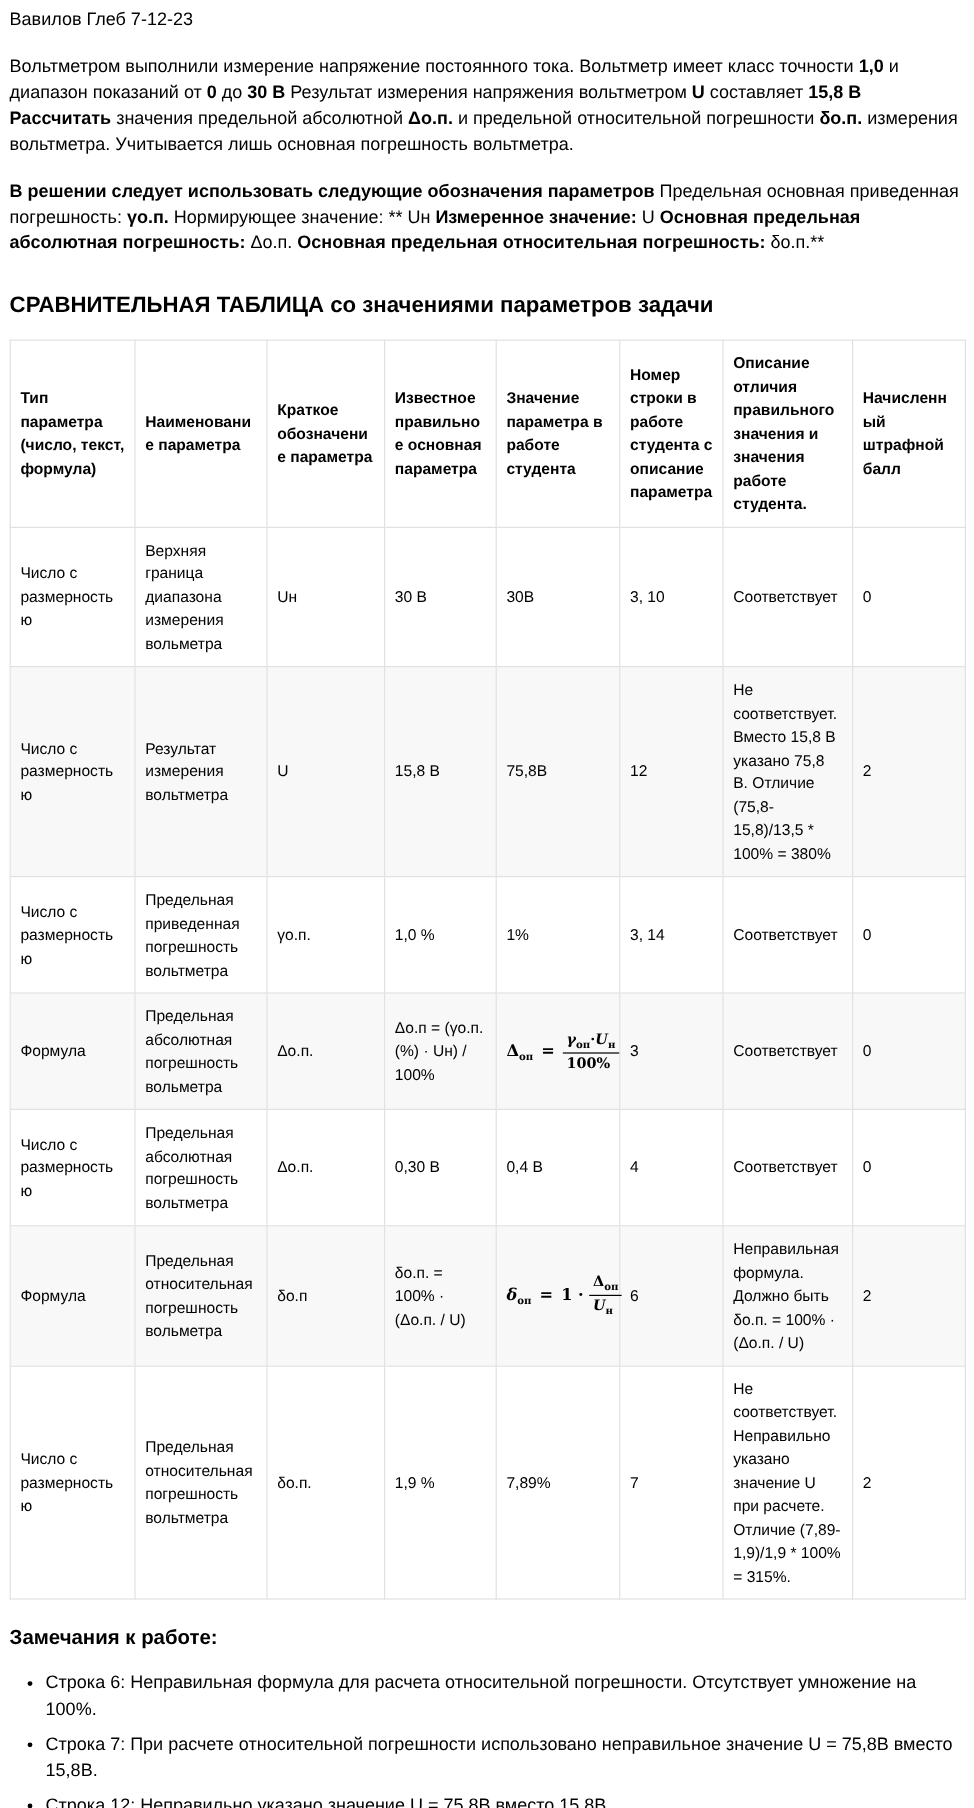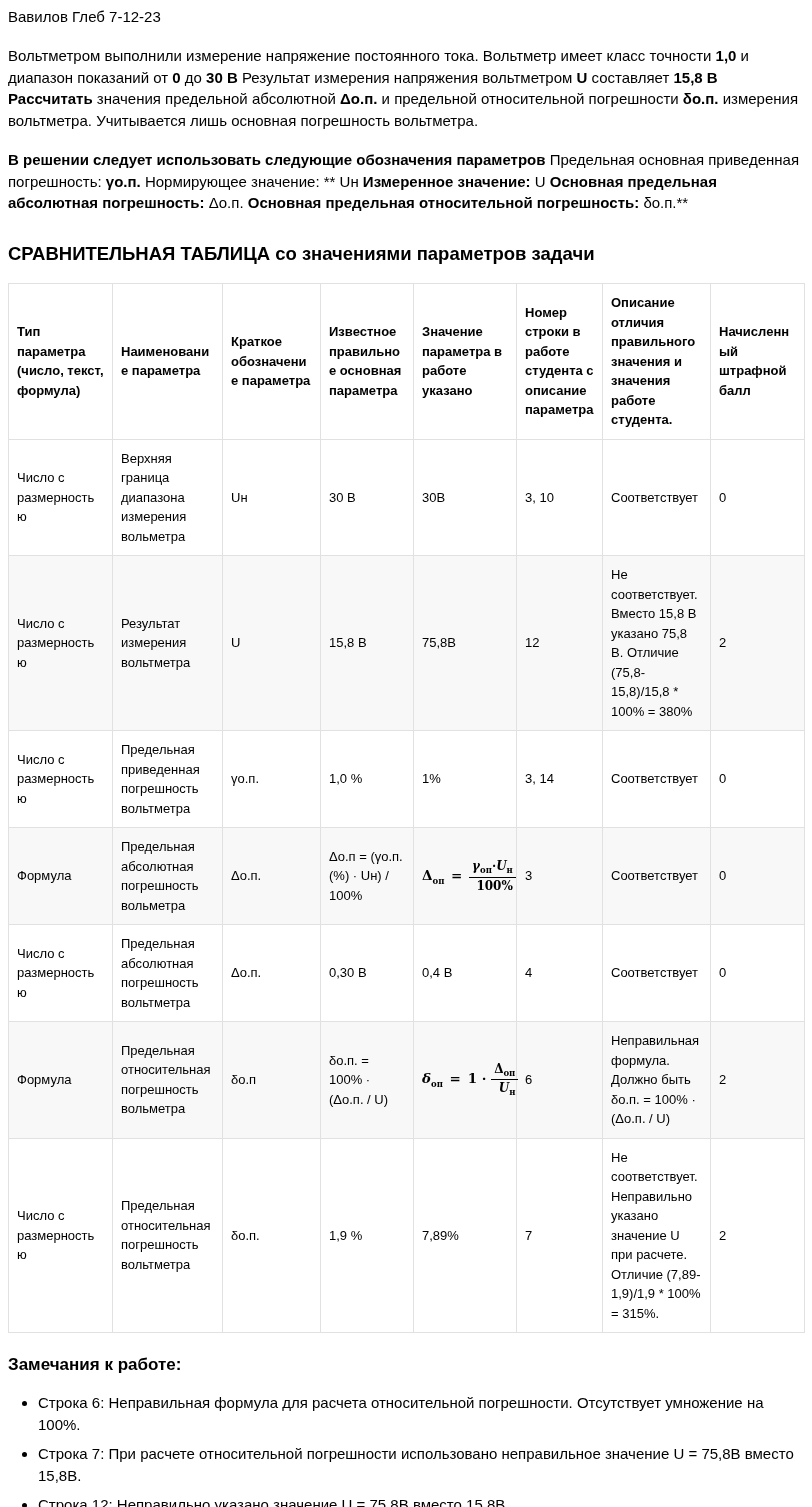--- a/index.html
+++ b/index.html
@@ -23,58 +23,58 @@
   }
   table.cmp th{font-weight:bold; background:#ffffff;}
   table.cmp tbody tr:nth-child(even){background:#f8f8f8;}
 
   
   .math{font-family:"DejaVu Serif", serif; font-weight:bold; font-size:13.5px; white-space:nowrap;}
   .math .sym{display:inline;}
   .math .it{font-style:italic;}
   .math sub{font-size:8.5px; font-style:normal;}
   .math .meq{padding:0 2px;}
-  .frac{display:inline-block; vertical-align:middle; text-align:right; font-size:12px; line-height:1.2;}
+  .frac{display:inline-block; vertical-align:middle; text-align:left; font-size:12px; line-height:1.2;}
   .fnum{display:block; border-bottom:1.4px solid #000; padding:0 3px 1px 3px;}
   .fden{display:block; padding:1px 3px 0 3px;}
 
   ul.remarks{margin:0 0 20px 0; padding:0 0 0 30px;}
   ul.remarks li{margin:6px 0; line-height:1.5;}
 </style>
 </head>
 <body>
 
 <div class="page">
 
   <p class="author-line">Вавилов Глеб 7-12-23</p>
 
   <p class="body-par"><span>Вольтметром выполнили измерение напряжение постоянного тока. Вольтметр имеет класс точности </span><b>1,0</b><span> и диапазон показаний от </span><b>0</b><span> до </span><b>30 В</b><span> Результат измерения напряжения вольтметром </span><b>U</b><span> составляет </span><b>15,8 В Рассчитать</b><span> значения предельной абсолютной </span><b>Δо.п.</b><span> и предельной относительной погрешности </span><b>δо.п.</b><span> измерения вольтметра. Учитывается лишь основная погрешность вольтметра.</span></p>
 
-  <p class="body-par"><b>В решении следует использовать следующие обозначения параметров</b><span> Предельная основная приведенная погрешность: </span><b>γо.п.</b><span> Нормирующее значение: ** Uн </span><b>Измеренное значение:</b><span> U </span><b>Основная предельная абсолютная погрешность:</b><span> Δо.п. </span><b>Основная предельная относительной погрешность:</b><span> δо.п.**</span></p>
+  <p class="body-par"><b>В решении следует использовать следующие обозначения параметров</b><span> Предельная основная приведенная погрешность: </span><b>γо.п.</b><span> Нормирующее значение: ** Uн </span><b>Измеренное значение:</b><span> U </span><b>Основная предельная абсолютная погрешность:</b><span> Δо.п. </span><b>Основная предельная относительная погрешность:</b><span> δо.п.**</span></p>
 
   <h2 class="table-title">СРАВНИТЕЛЬНАЯ ТАБЛИЦА со значениями параметров задачи</h2>
 
   <table class="cmp">
       <colgroup>
         <col style="width: 104px;">
         <col style="width: 110px;">
         <col style="width: 98px;">
         <col style="width: 93px;">
         <col style="width: 103px;">
         <col style="width: 86px;">
         <col style="width: 108px;">
         <col style="width: 94px;">
       </colgroup>
       <thead>
         <tr>
           <th>Тип параметра (число, текст, формула)</th>
           <th>Наименование параметра</th>
           <th>Краткое обозначение параметра</th>
           <th>Известное правильное основная параметра</th>
-          <th>Значение параметра в работе указано</th>
+          <th>Значение параметра в работе студента</th>
           <th>Номер строки в работе студента с описание параметра</th>
           <th>Описание отличия правильного значения и значения работе студента.</th>
           <th>Начисленный штрафной балл</th>
         </tr>
       </thead>
       <tbody>
         <tr>
           <td>Число с размерностью</td>
           <td>Верхняя граница диапазона измерения вольметра</td>
           <td>Uн</td>
@@ -84,21 +84,21 @@
           <td>Соответствует</td>
           <td>0</td>
         </tr>
         <tr>
           <td>Число с размерностью</td>
           <td>Результат измерения вольтметра</td>
           <td>U</td>
           <td>15,8 В</td>
           <td>75,8В</td>
           <td>12</td>
-          <td>Не соответствует. Вместо 15,8 В указано 75,8 В. Отличие (75,8-15,8)/15,8 * 100% = 380%</td>
+          <td>Не соответствует. Вместо 15,8 В указано 75,8 В. Отличие (75,8-15,8)/13,5 * 100% = 380%</td>
           <td>2</td>
         </tr>
         <tr>
           <td>Число с размерностью</td>
           <td>Предельная приведенная погрешность вольтметра</td>
           <td>γо.п.</td>
           <td>1,0 %</td>
           <td>1%</td>
           <td>3, 14</td>
           <td>Соответствует</td>

